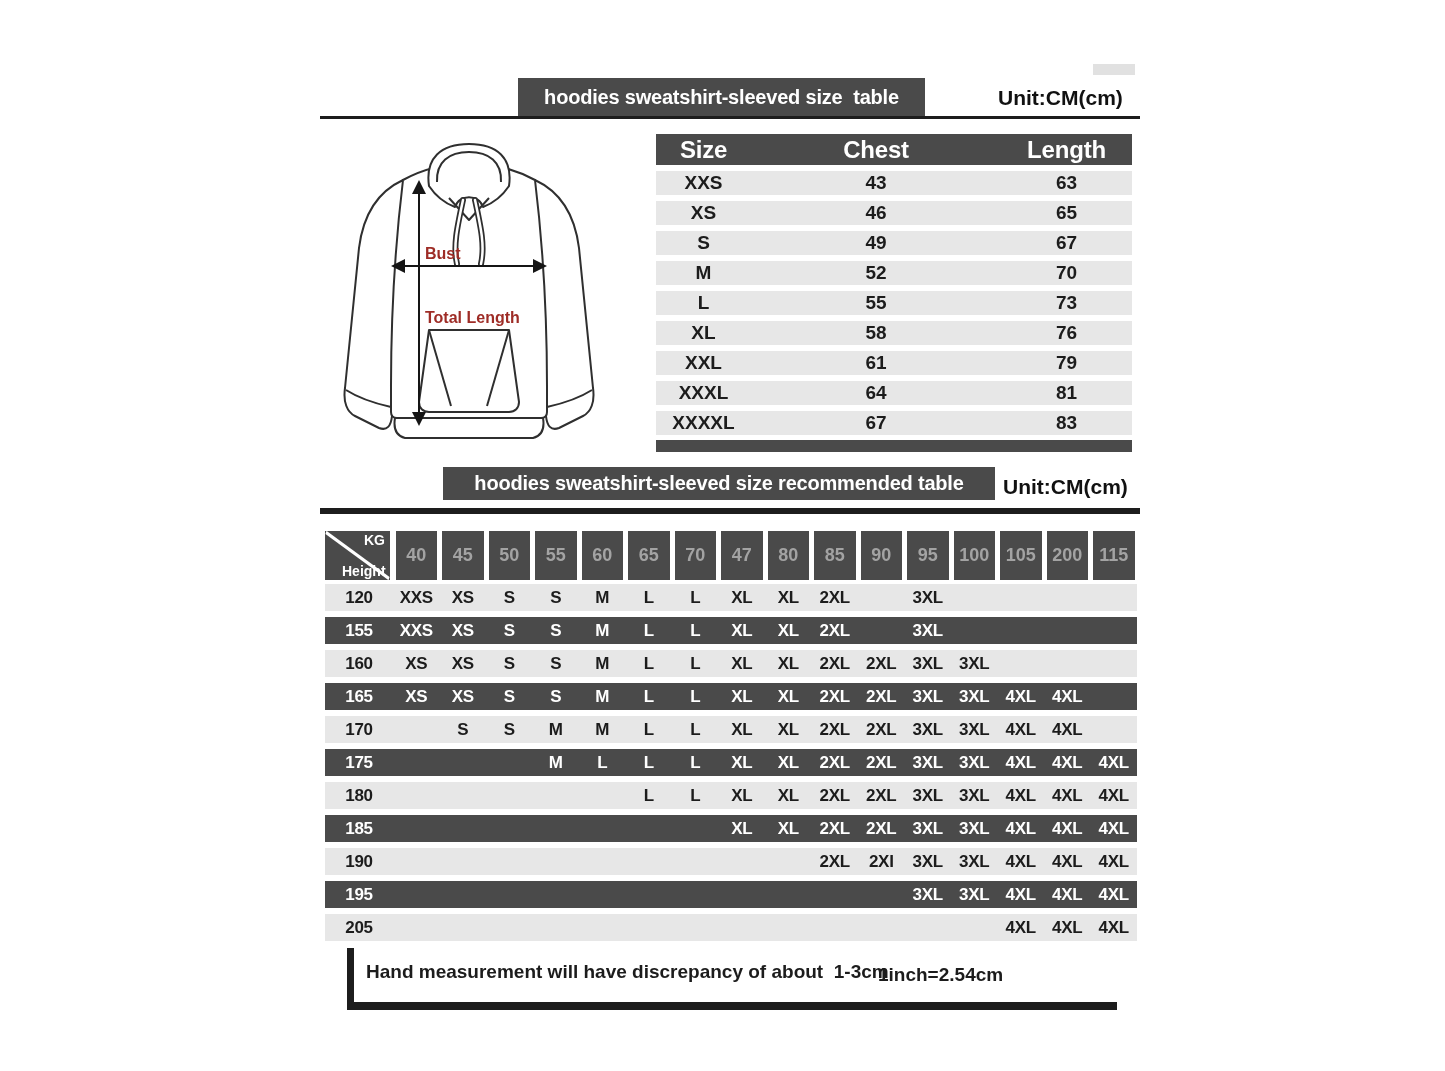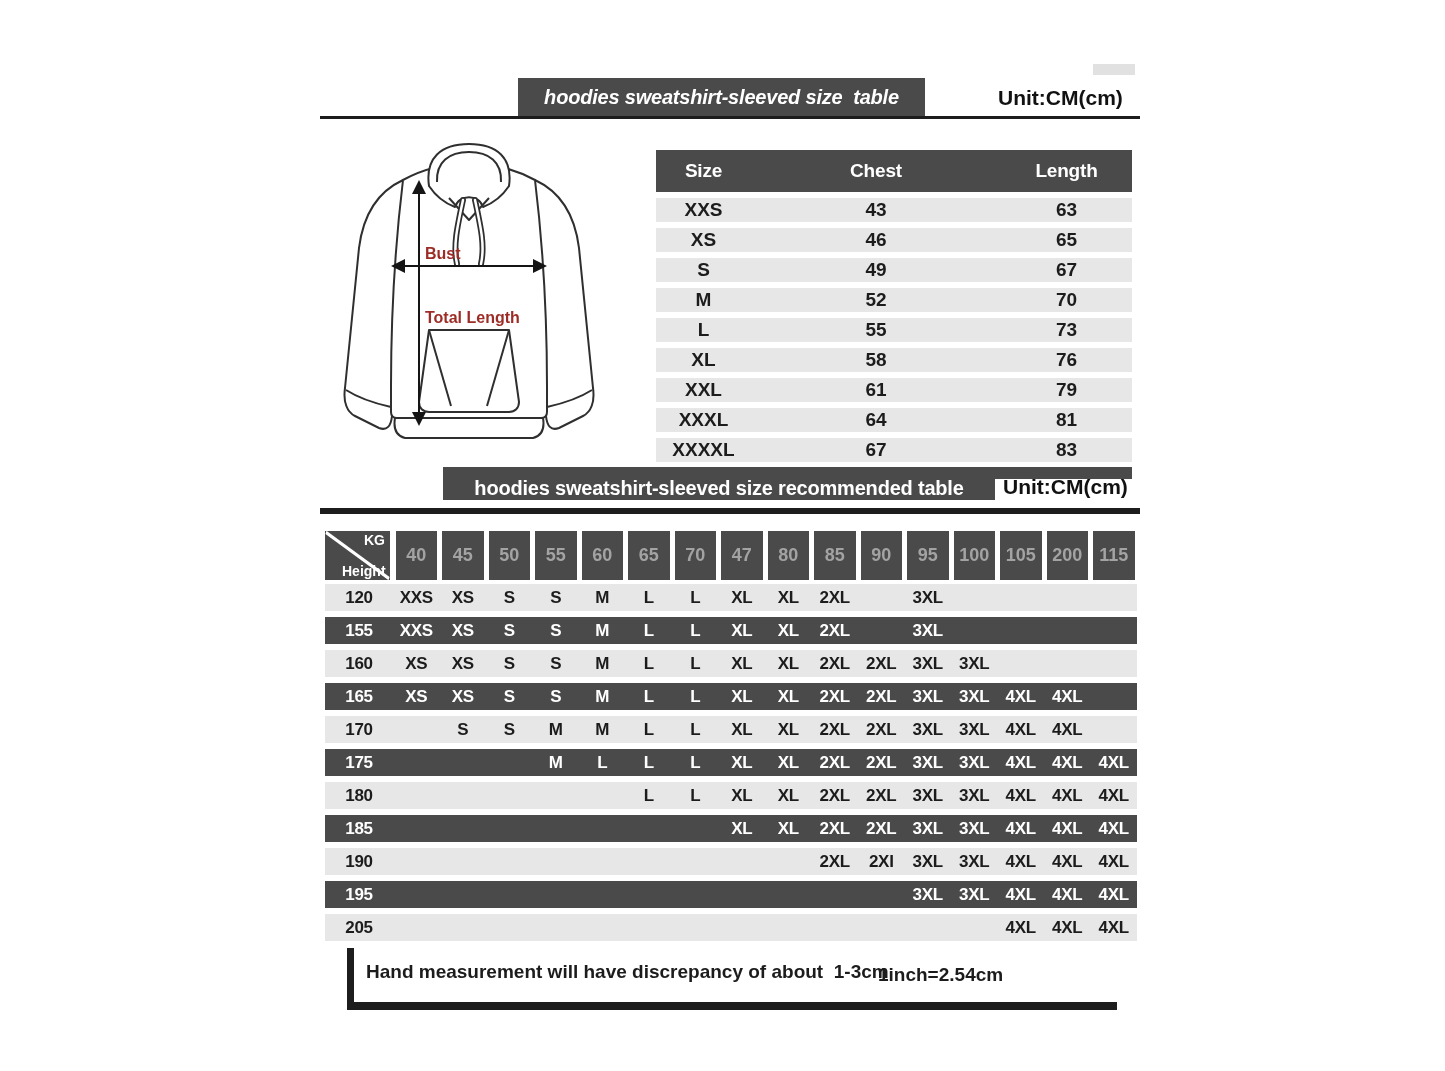--- a/index.html
+++ b/index.html
@@ -15,21 +15,21 @@
     letter-spacing:-0.2px;
   }
   .title-text{font-size:20px;}
   .unit{font-size:21px;color:#111;}
   .rule{background:#1d1d1d;}
   .artifact{background:#c9c9c9;opacity:.55;}
 
   
   .st{left:656px;top:134px;width:476px;}
   .st-grid{display:grid;grid-template-columns:95px 250px 131px;}
-  .st-header{height:42px;font-size:19px;margin-top:16px;}
+  .st-header{height:31px;font-size:24px;}
   .st-header .st-cell{color:#fff;}
   .st-row{height:24px;background:var(--light,#e7e7e7);margin-top:6px;font-size:19px;}
   .st-cell{display:flex;align-items:center;justify-content:center;}
   .st-bottom{height:12px;background:var(--dark,#4a4a4a);margin-top:5px;}
 
   
   .mx{left:325px;top:531px;width:812px;}
   .mx-grid{display:grid;grid-template-columns:68px repeat(16,46.5px);}
   .mx-head{height:49px;}
   .mx-hcell{background:var(--dark,#4a4a4a);color:#a3a3a3;margin:0 2.5px;display:flex;align-items:center;justify-content:center;font-size:18px;}
@@ -45,21 +45,21 @@
 
   
   .footer-note{font-size:19px;}
   .footer-conv{font-size:19px;}
 </style>
 </head>
 <body>
 
 <div class="canvas">
 
-  <div class="abs bar-dark" style="left:518px;top:78px;width:407px;height:39px;font-style:italic;">
+  <div class="abs bar-dark" style="left:518px;top:78px;width:407px;height:39px;">
     <span class="title-text pre">hoodies sweatshirt-sleeved size  table</span>
   </div>
   <div class="abs unit" style="left:998px;top:86px;">Unit:CM(cm)</div>
   <div class="abs artifact" style="left:1093px;top:64px;width:42px;height:11px;"></div>
   <div class="abs rule" style="left:320px;top:116px;width:820px;height:3px;"></div>
 
   <svg class="abs" style="left:333px;top:136px;" width="272" height="318" viewBox="0 0 272 318">
     <g fill="#ffffff" stroke="#2f2f2f" stroke-width="2" stroke-linejoin="round">
 
       <path d="M70 44 C44 56 30 80 26 112 L12 252 C10 266 14 276 22 280 L46 292 C54 295 58 290 59 280 L64 170 L70 80 Z"></path>
@@ -151,21 +151,21 @@
         </div>
         <div class="st-grid st-row">
           <div class="st-cell">XXXXL</div>
           <div class="st-cell">67</div>
           <div class="st-cell">83</div>
         </div>
       </div>
     <div class="st-bottom"></div>
   </div>
 
-  <div class="abs bar-dark" style="left:443px;top:467px;width:552px;height:33px;align-items:flex-end;">
+  <div class="abs bar-dark" style="left:443px;top:467px;width:552px;height:33px;">
     <span class="title-text pre">hoodies sweatshirt-sleeved size recommended table</span>
   </div>
   <div class="abs unit" style="left:1003px;top:475px;">Unit:CM(cm)</div>
   <div class="abs rule" style="left:320px;top:508px;width:820px;height:6px;"></div>
 
   <div class="abs mx">
     <div class="mx-grid mx-head" id="mx-head">
       <div class="mx-corner">
         <svg viewBox="0 0 68 34" preserveAspectRatio="none">
           <line x1="1" y1="1" x2="67" y2="33" stroke="#ffffff" stroke-width="2.5"></line>

